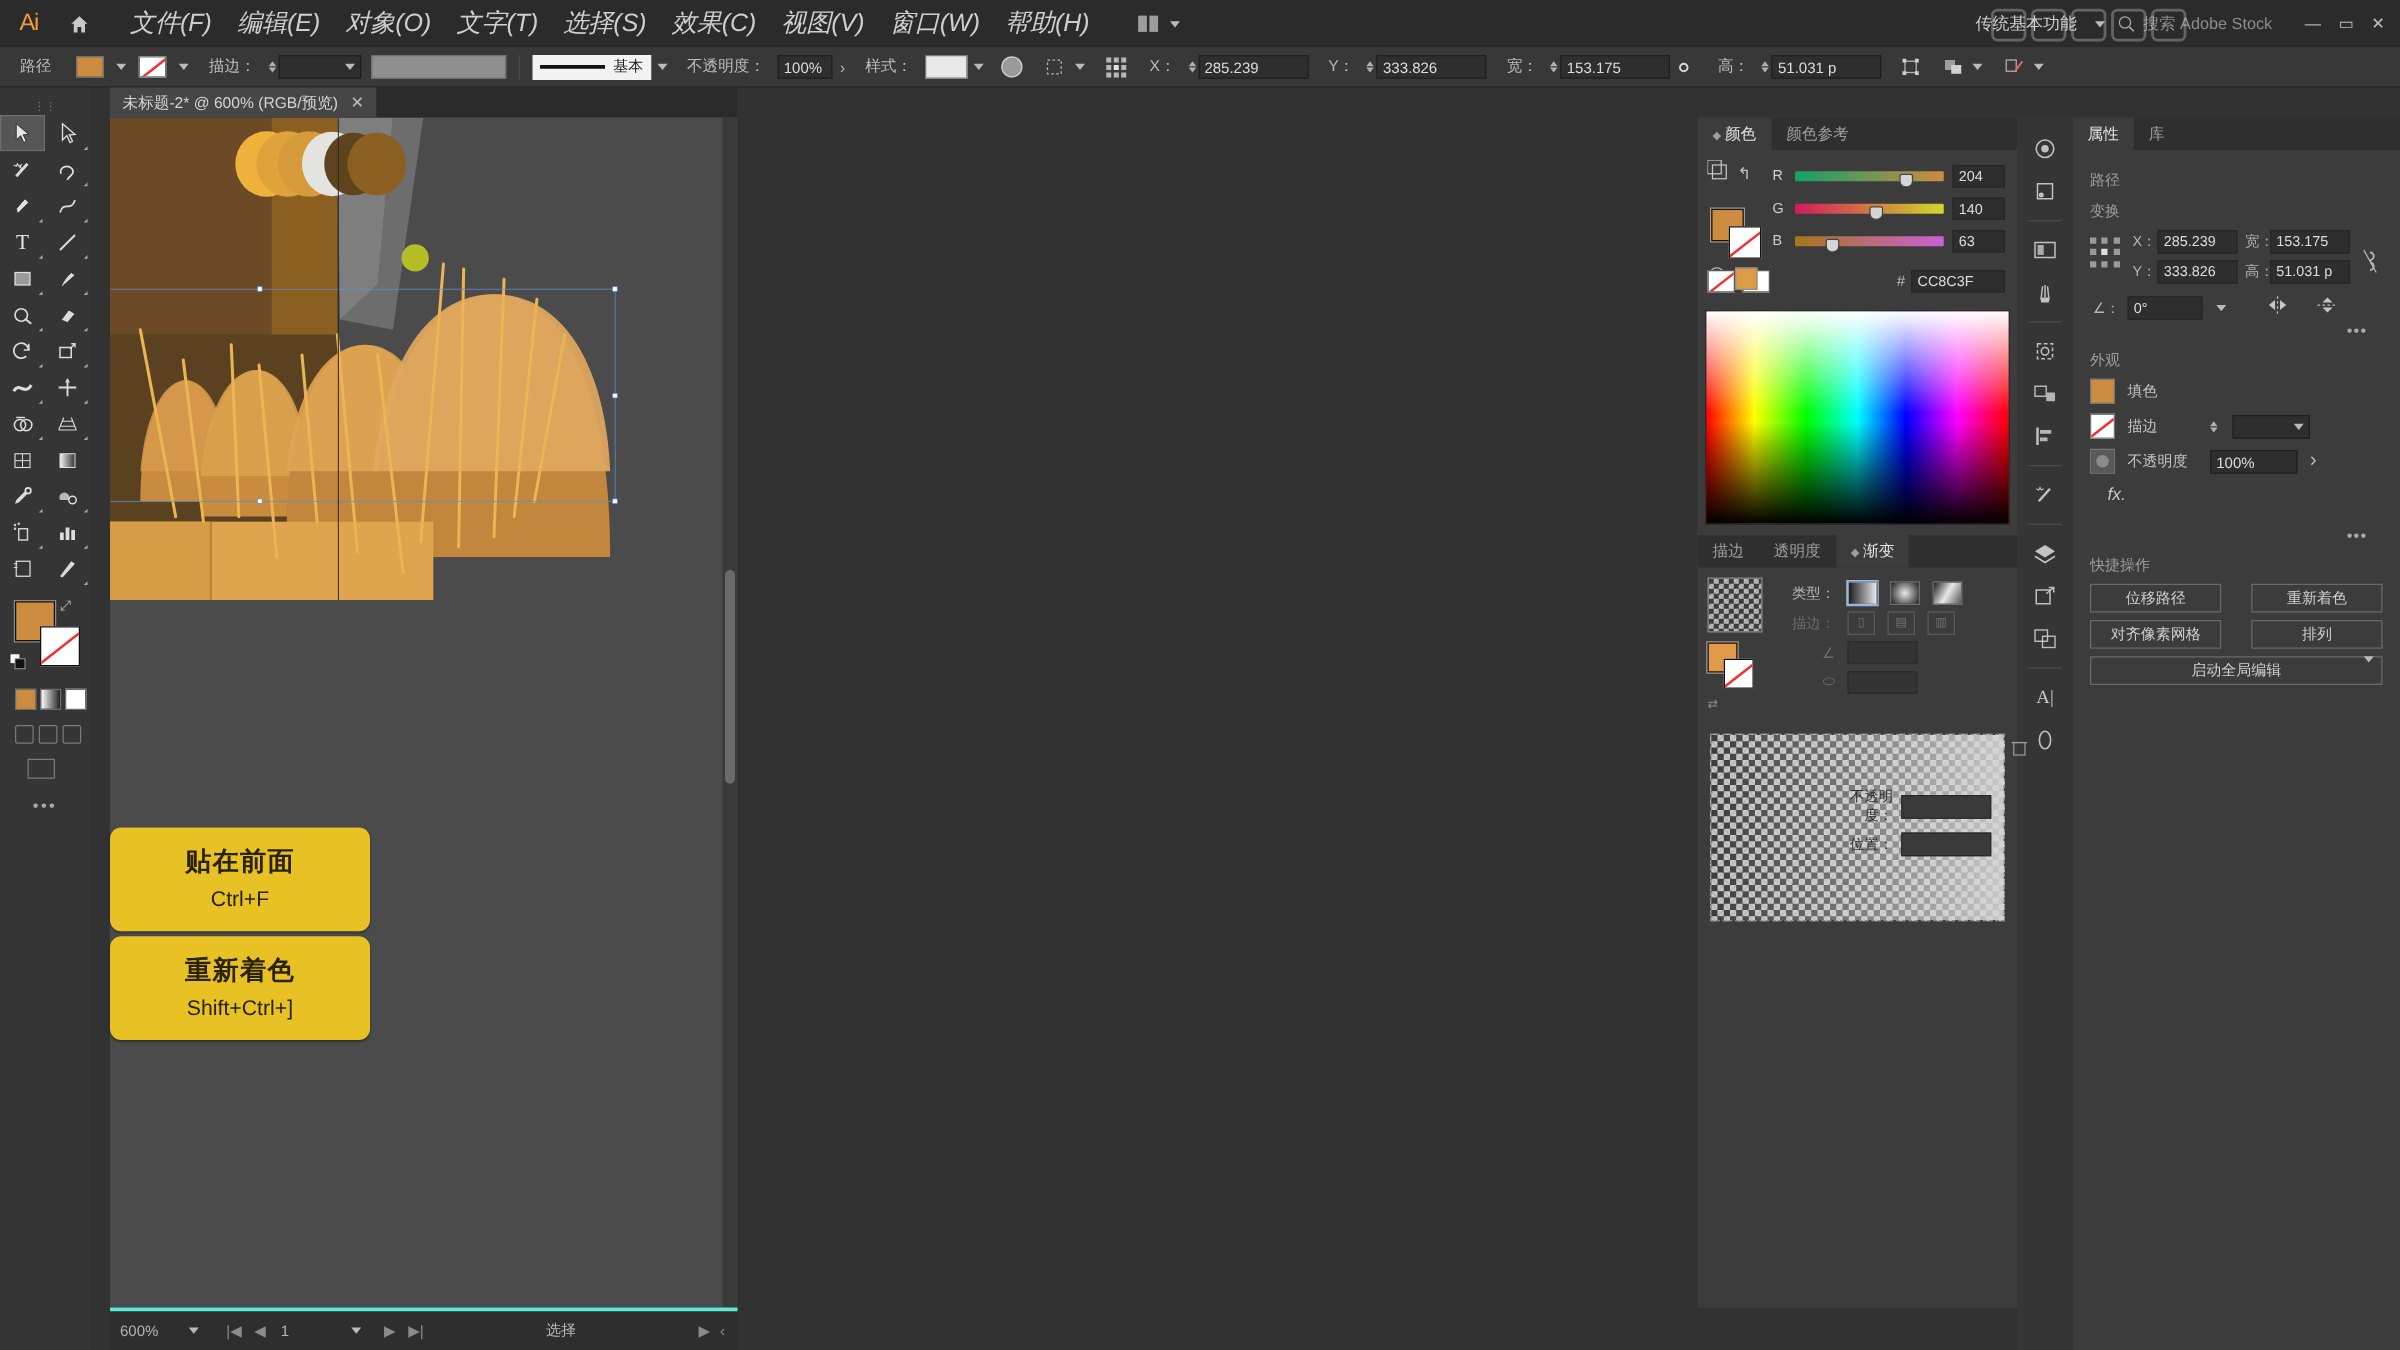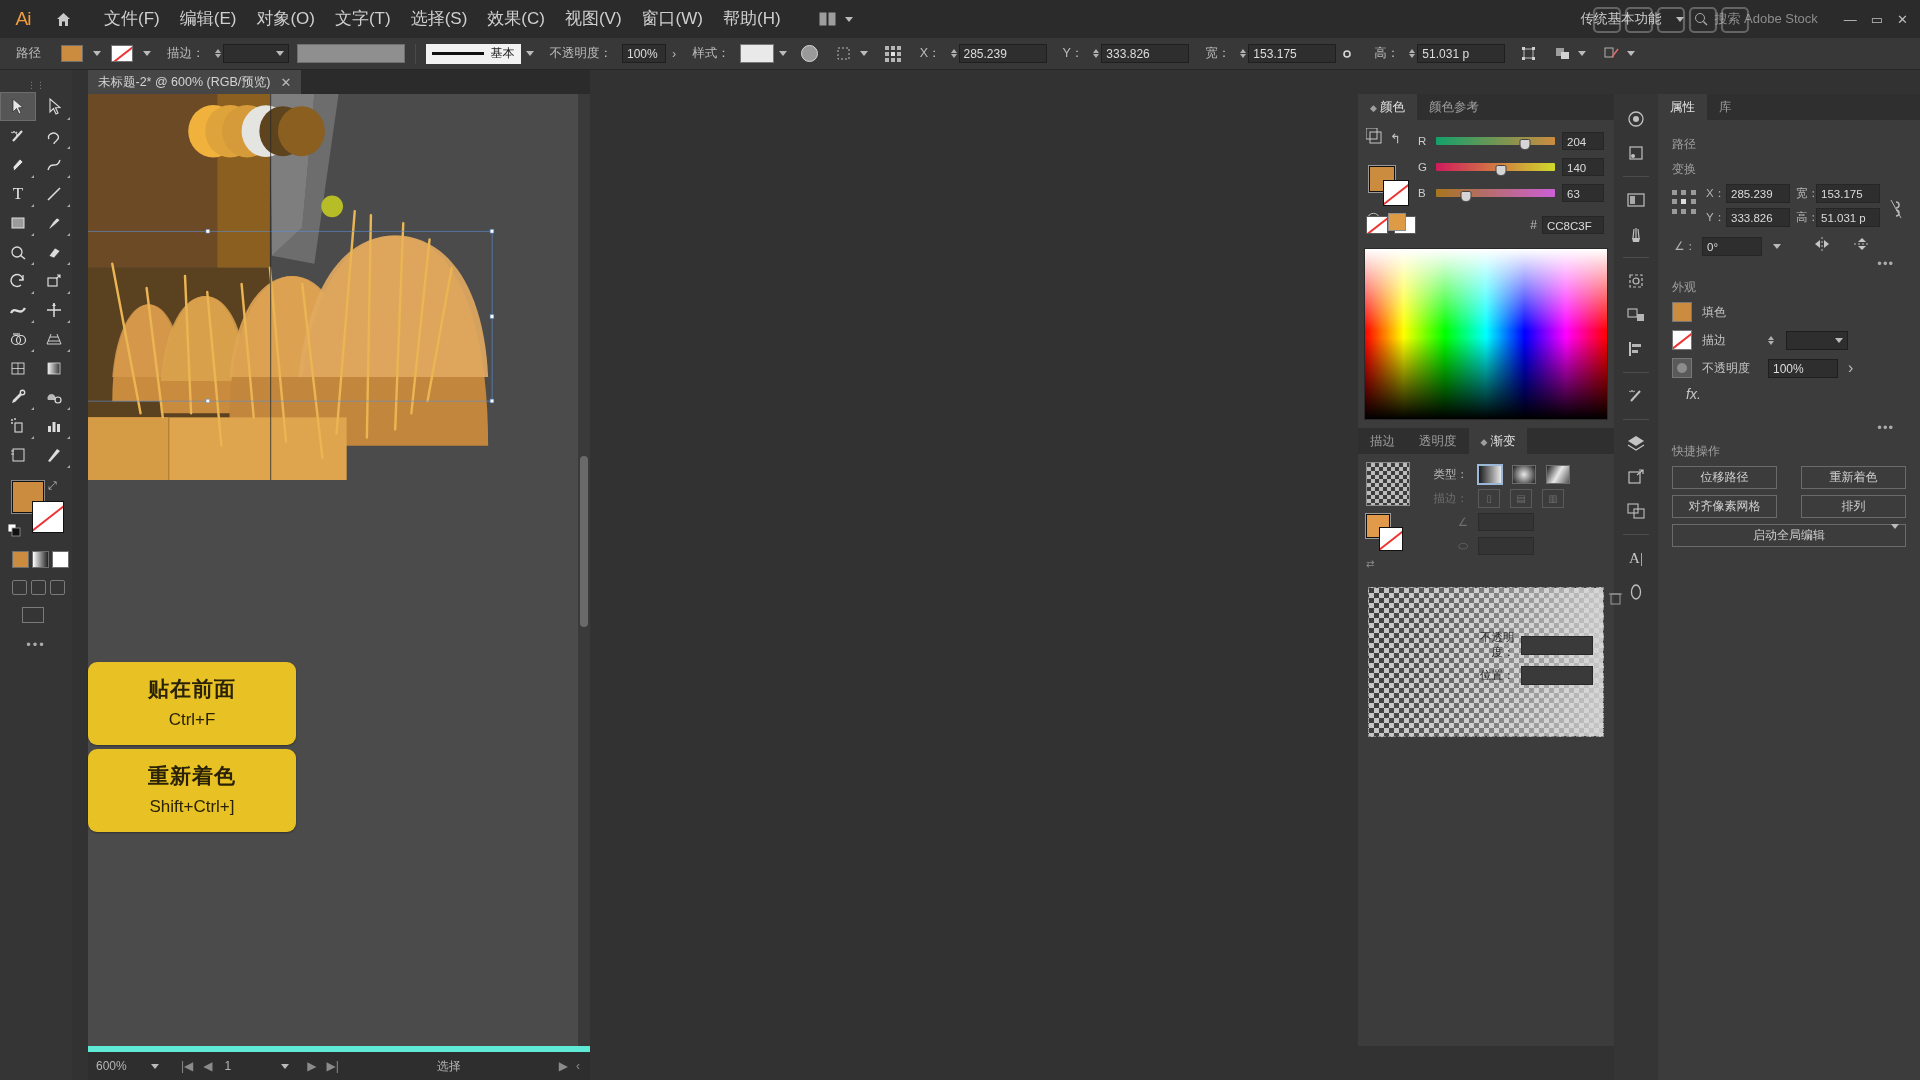--- a/index.html
+++ b/index.html
@@ -7,21 +7,21 @@
     font-family:"Liberation Sans","DejaVu Sans",sans-serif; color:#c8c8c8; }
   #app { position:relative; width:1920px; height:1080px; }
 
   
   .menubar { position:absolute; left:0; top:0; width:1920px; height:38px;
     background:#2b2b2b; display:flex; align-items:center; }
   .ai-logo { width:46px; height:38px; display:flex; align-items:center; justify-content:center;
     color:#f09d3c; font-weight:normal; font-size:19px; letter-spacing:-1px; }
   .home-btn { width:34px; height:38px; display:flex; align-items:center; justify-content:center; }
   .menu-items { display:flex; align-items:center; margin-left:14px; }
-  .menu-item { padding:0 10px; height:38px; line-height:38px; font-size:17px; color:#cfcfcf; cursor:default; }
+  .menu-item { padding:0 10px; height:38px; line-height:38px; font-size:20px; color:#cfcfcf; cursor:default;font-style:italic; }
   .arrange-btn { margin-left:22px; display:flex; align-items:center; gap:4px; padding:3px 6px; }
   .menubar-right { margin-left:auto; display:flex; align-items:center; gap:10px; padding-right:12px; }
   .ws-name { font-size:13.5px; color:#cfcfcf; }
   .search-box { display:flex; align-items:center; gap:6px; font-size:13px; color:#8c8c8c; }
   .win-btns { display:flex; gap:14px; margin-left:16px; color:#bfbfbf; font-size:13px; }
 
   
   .controlbar { position:absolute; left:0; top:38px; width:1920px; height:32px;
     background:#383838; border-bottom:1px solid #262626; display:flex; align-items:center;
     font-size:12.5px; color:#c5c5c5; }
@@ -83,21 +83,21 @@
   .doctab { background:#464646; height:24px; display:flex; align-items:center; gap:10px;
     padding:0 10px; font-size:12.5px; color:#d4d4d4; }
   .doctab .x { color:#bbb; font-size:13px; }
 
   
   .canvaswrap { position:absolute; left:88px; top:94px; right:1330px; bottom:34px;
     background:#4b4b4b; overflow:hidden; }
   .art { position:absolute; inset:0; }
   .statusbar { position:absolute; left:88px; bottom:0; right:1330px; height:34px;
     background:#2e2e2e; display:flex; align-items:center; font-size:12px; color:#b5b5b5;
-    border-top:6px solid #5eead4; }
+    border-top:3px solid #5eead4; }
   .sb-zoom { width:58px; padding-left:8px; }
   .sb-sel { margin-left:auto; margin-right:auto; }
   .vscroll { position:absolute; right:1330px; top:94px; bottom:34px; width:12px; background:#3a3a3a; }
   .vscroll .thumb { position:absolute; left:2px; width:8px; top:38%; height:18%; background:#6a6a6a; border-radius:4px; }
 
   
   .rail { position:absolute; right:262px; top:94px; width:44px; bottom:0; background:#353535;
     display:flex; flex-direction:column; align-items:center; padding-top:10px; gap:4px; }
   .rail .ricon { width:30px; height:30px; display:flex; align-items:center; justify-content:center; }
   .rail .rsep { width:26px; height:1px; background:#4c4c4c; margin:4px 0; }
@@ -130,21 +130,21 @@
   .cp-val { width:42px; background:#2e2e2e; border:1px solid #262626; height:18px; line-height:18px;
     font-size:11.5px; color:#dcdcdc; padding-left:4px; }
   .cp-bottom { display:flex; align-items:center; margin-top:10px; }
   .cp-none { width:22px; height:18px; background:#fff; position:relative; overflow:hidden;
     border:1px solid #5a5a5a; }
   .cp-none:after { content:""; position:absolute; left:-4px; top:7px; width:32px; height:2px;
     background:#e33; transform:rotate(-38deg); }
   .cp-white { width:22px; height:18px; background:#fff; border:1px solid #5a5a5a; margin-left:6px; }
   .cp-hex { margin-left:auto; display:flex; align-items:center; gap:5px; }
   .cp-hex .hash { font-size:12px; color:#bcbcbc; }
-  .cp-hexv { width:62px; background:#2e2e2e; border:1px solid #262626; height:18px;
+  .cp-hexv { width:75px; background:#2e2e2e; border:1px solid #262626; height:18px;
     line-height:18px; font-size:11.5px; color:#dcdcdc; padding-left:4px; }
   .spectrum { height:172px; margin:6px 6px 0 6px; border:1px solid #2a2a2a;
     background:linear-gradient(to bottom, rgba(255,255,255,1) 0%, rgba(255,255,255,0) 48%,
       rgba(0,0,0,0) 52%, rgba(0,0,0,1) 100%),
       linear-gradient(to right, #ff0000 0%, #ffff00 16%, #00ff00 33%, #00ffff 50%,
       #0000ff 66%, #ff00ff 83%, #ff0000 100%); }
 
   
   .gradpanel { margin-top:8px; }
   .gp-body { padding:8px; display:flex; gap:8px; position:relative; }

